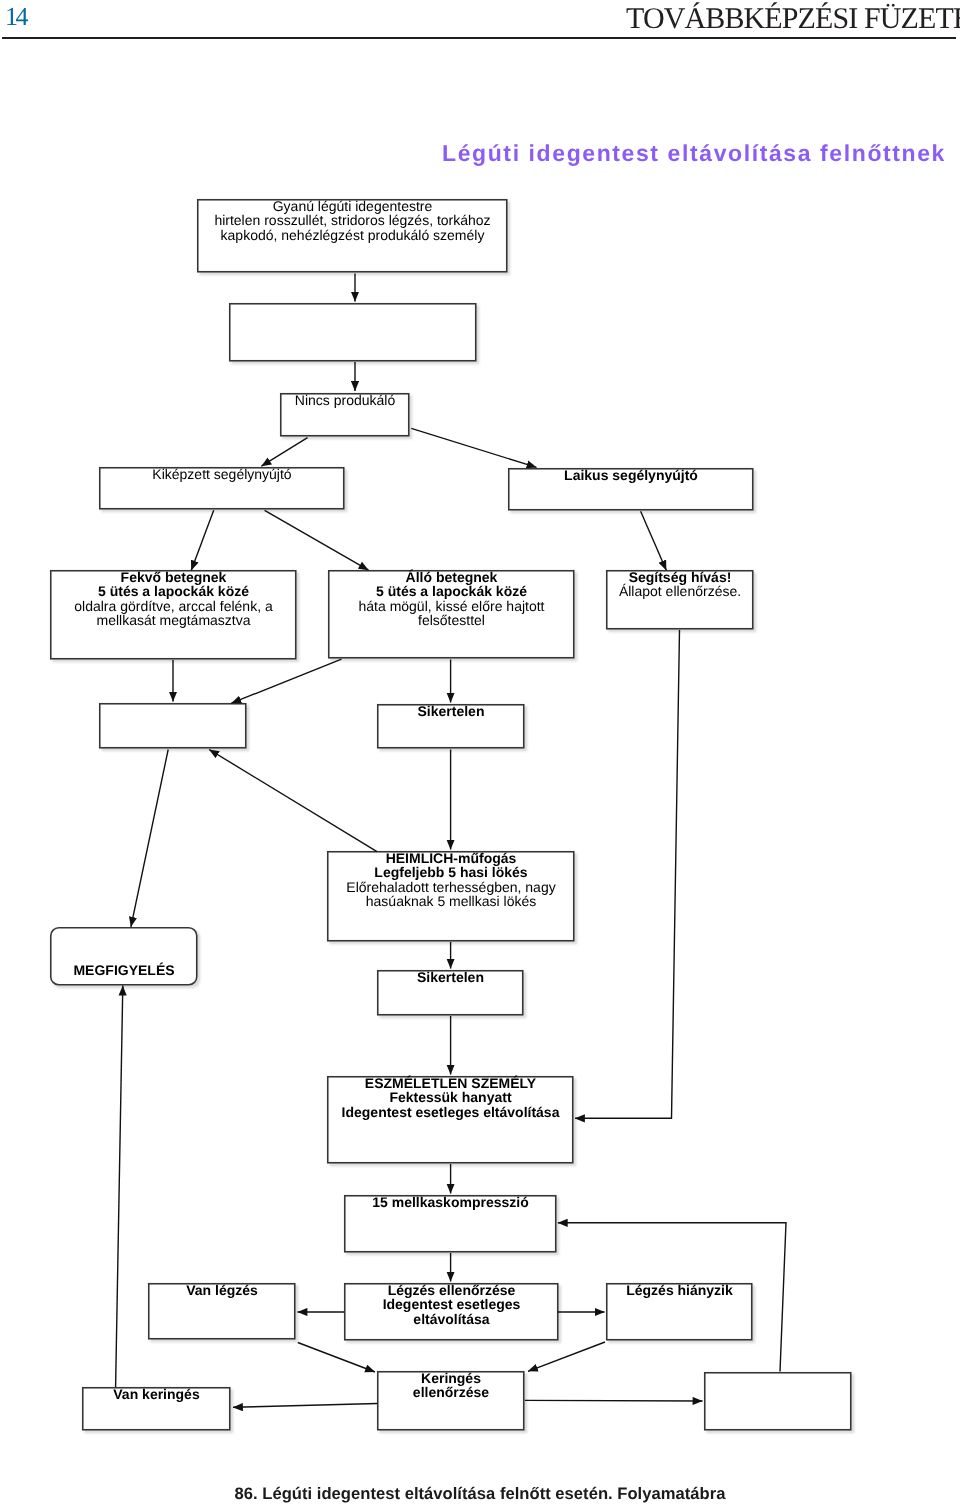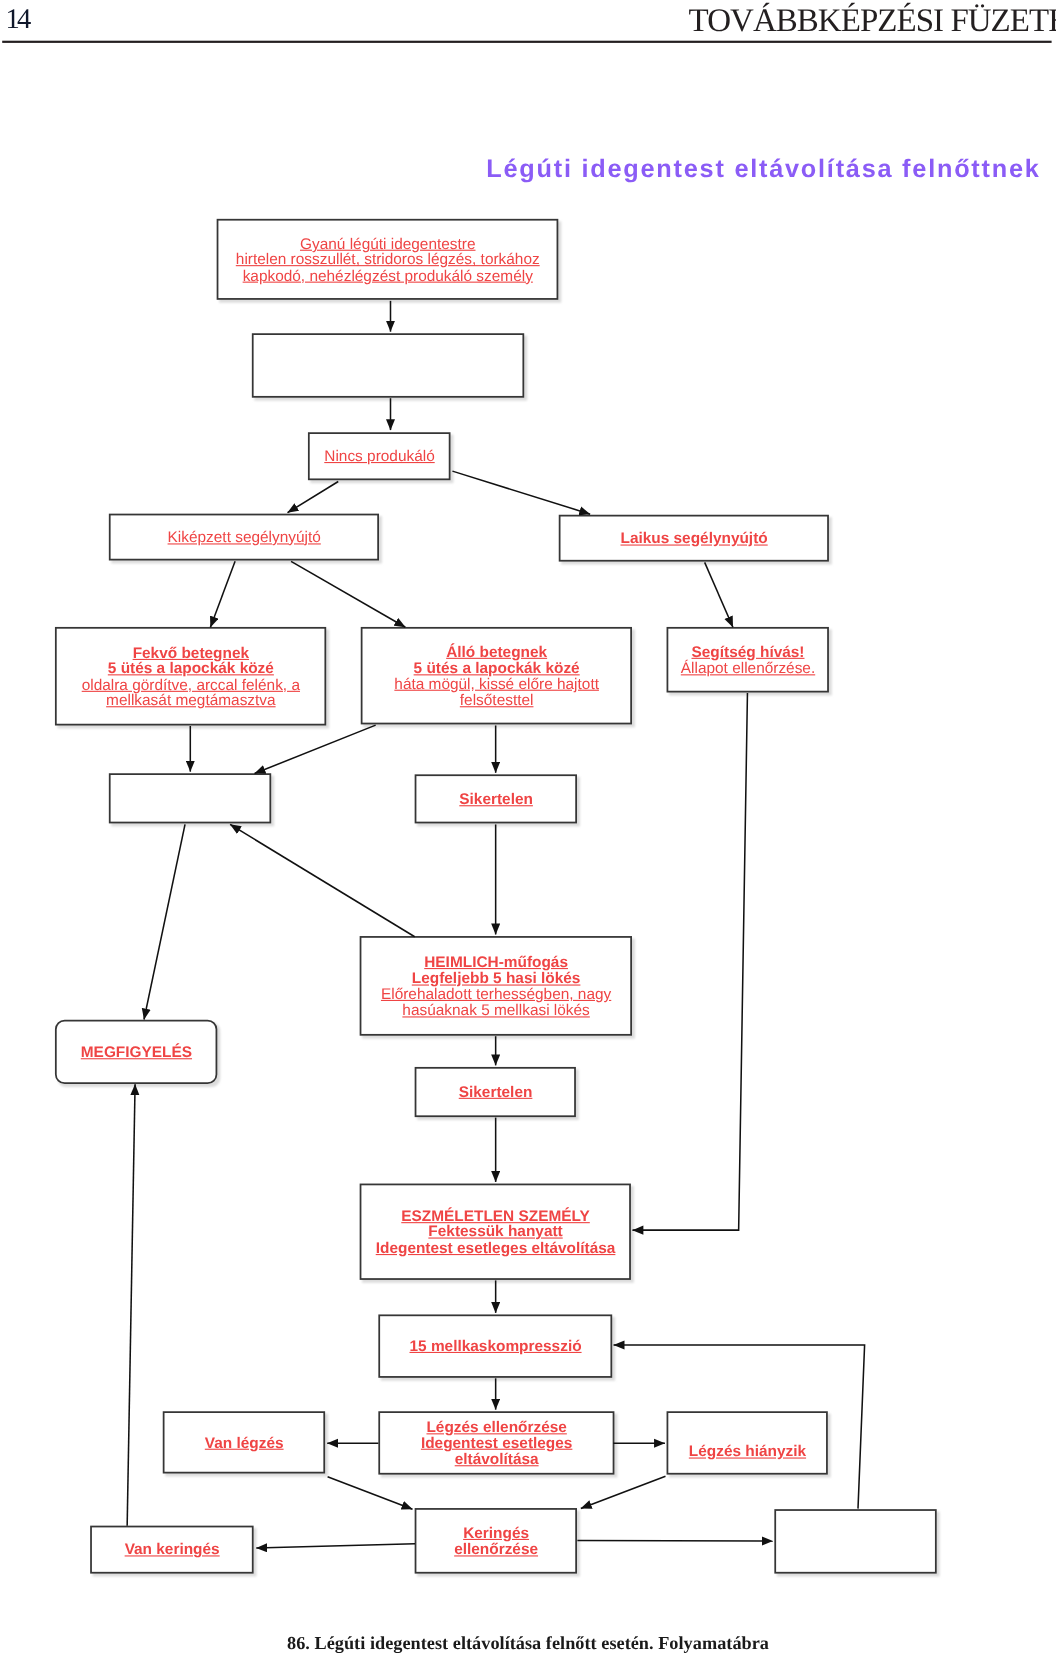--- a/index.html
+++ b/index.html
@@ -5,48 +5,48 @@
 <style>
   html,body{margin:0;padding:0;background:#fff;}
   body{width:960px;height:1506px;position:relative;overflow:hidden;
        font-family:"Liberation Sans",sans-serif;color:#000;
        -webkit-font-smoothing:antialiased;text-rendering:geometricPrecision;}
   .page{position:absolute;left:0;top:0;width:960px;height:1506px;background:#fff;}
 
   
   .hdr{position:absolute;left:0;top:0;width:960px;height:50px;}
   .folio{position:absolute;left:5px;top:8px;font-family:"Liberation Serif",serif;
-         font-size:26px;line-height:17px;color:#0f172a;letter-spacing:-2.5px;}
+         font-size:26px;line-height:17px;color:#0369a1;letter-spacing:-2.5px;}
   .runtitle{position:absolute;left:626px;top:9.6px;font-family:"Liberation Serif",serif;
             font-size:30px;line-height:17px;color:#231f20;white-space:nowrap;
             letter-spacing:-0.88px;}
   .hrule{position:absolute;left:2px;top:36.8px;width:954px;height:1.9px;background:#231f20;}
 
   
   .figtitle{position:absolute;left:0;top:143.5px;width:946px;text-align:right;
             font-family:"Liberation Sans",sans-serif;font-weight:bold;font-size:23px;
             line-height:18.3px;color:#8b5cf6;letter-spacing:1.6px;text-indent:1.6px;}
 
   .bx{position:absolute;box-sizing:border-box;border:0;background:transparent;
-      display:flex;align-items:center;justify-content:center;text-align:center;
-      color:#ef4444;z-index:3;text-decoration:underline;}
+      display:flex;justify-content:center;text-align:center;
+      color:#000000;z-index:3;}
   .bx .tx{display:block;width:100%;position:relative;top:-0.45px;}
   .bx span{display:block;line-height:14.5px;white-space:nowrap;}
   .bx span.b{font-weight:bold;}
-  .round{border-radius:8px;}
+  .round{border-radius:8px;margin-top:36px;}
 
   svg.wires{position:absolute;left:0;top:0;width:960px;height:1506px;z-index:2;}
   svg.shapes{position:absolute;left:0;top:0;width:960px;height:1506px;z-index:1;}
   svg.shapes .bxs{fill:#dcdcdc;stroke:none;filter:url(#blur);}
   svg.shapes .bxo{fill:#fff;stroke:#363636;stroke-width:1.6;}
   svg.wires .wire{fill:none;stroke:#111;stroke-width:1.4;stroke-linecap:butt;}
   svg.wires marker path{fill:#111;stroke:none;}
 
   .caption{position:absolute;left:0;top:1486px;width:960px;text-align:center;
-           font-family:Liberation Serif, serif;font-weight:bold;font-size:16.6px;
+           font-family:Liberation Sans, sans-serif;font-weight:bold;font-size:16.6px;
            line-height:16.6px;color:#1a1a1a;letter-spacing:0.02px;}
 </style>
 </head>
 <body>
 
 <div class="page">
 
   <div class="hdr">
     <div class="folio">14</div>
     <div class="runtitle">TOVÁBBKÉPZÉSI FÜZETEK</div>

